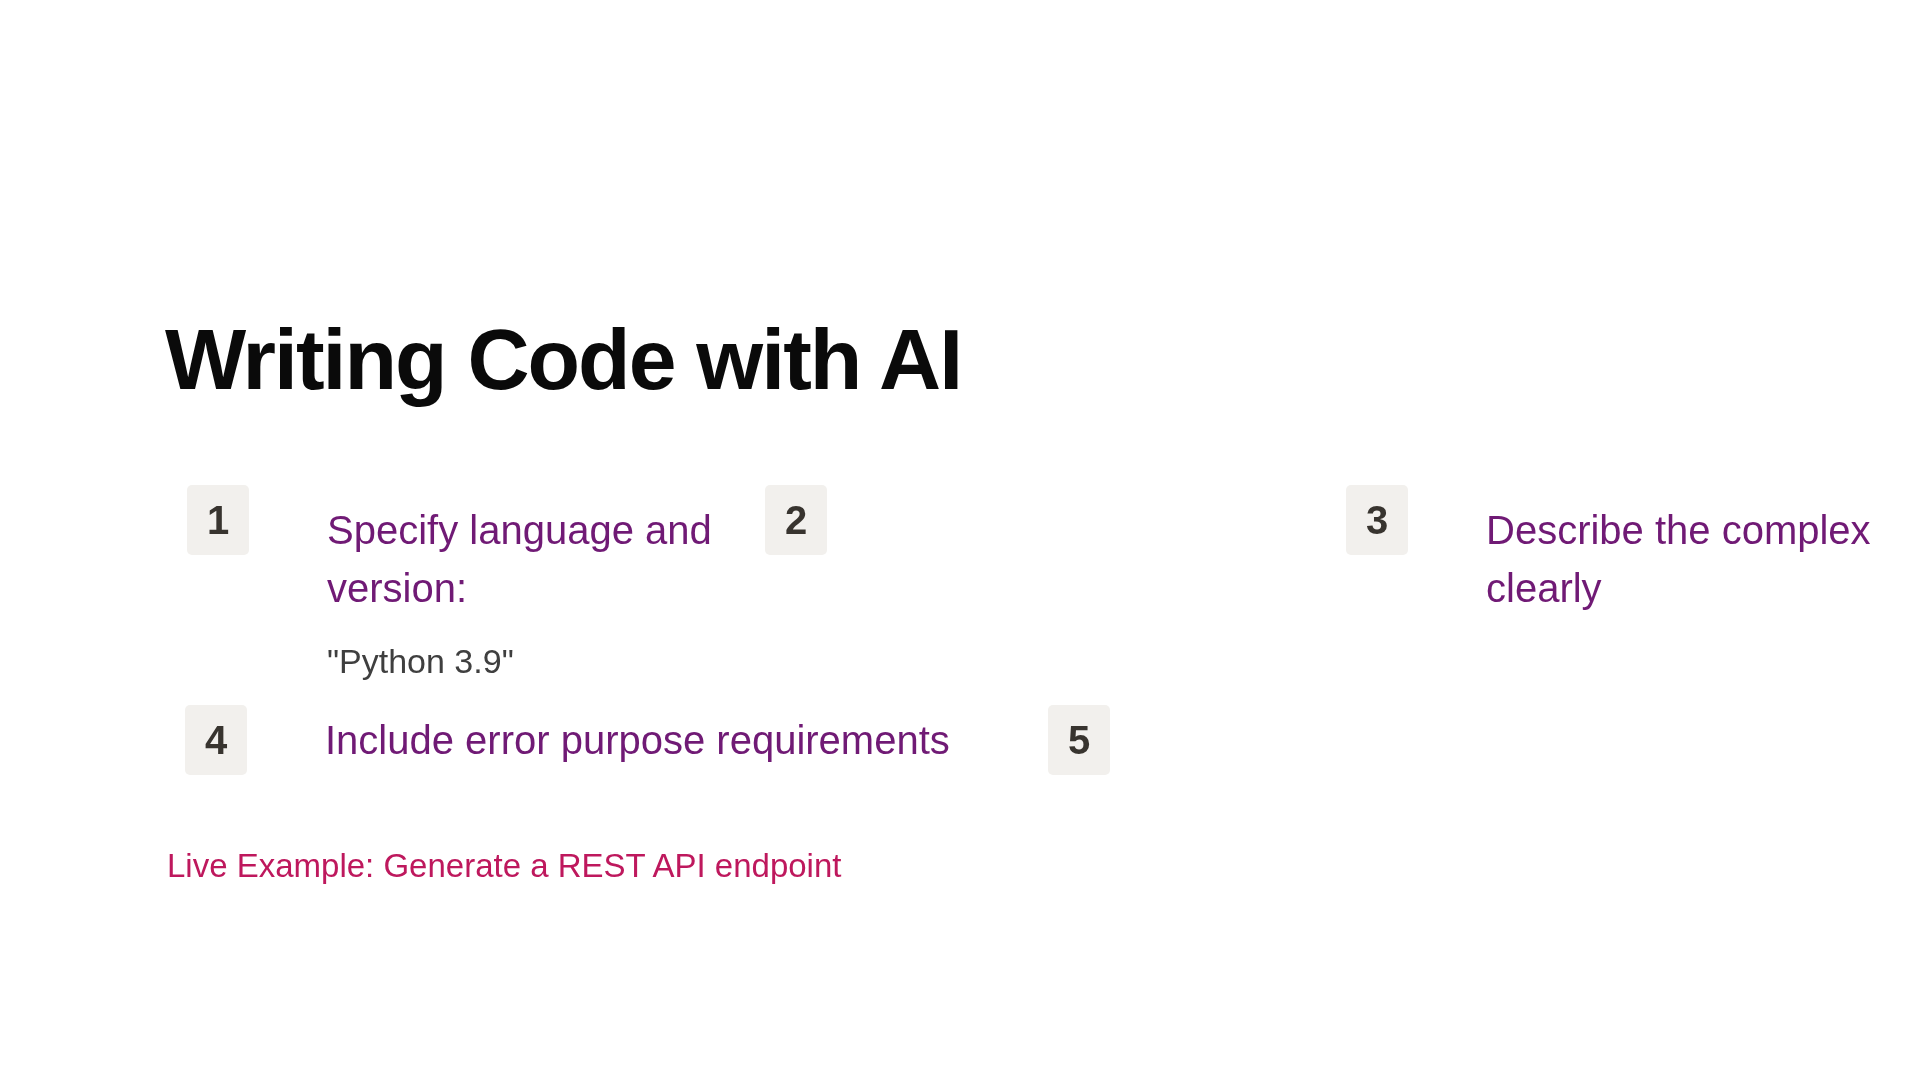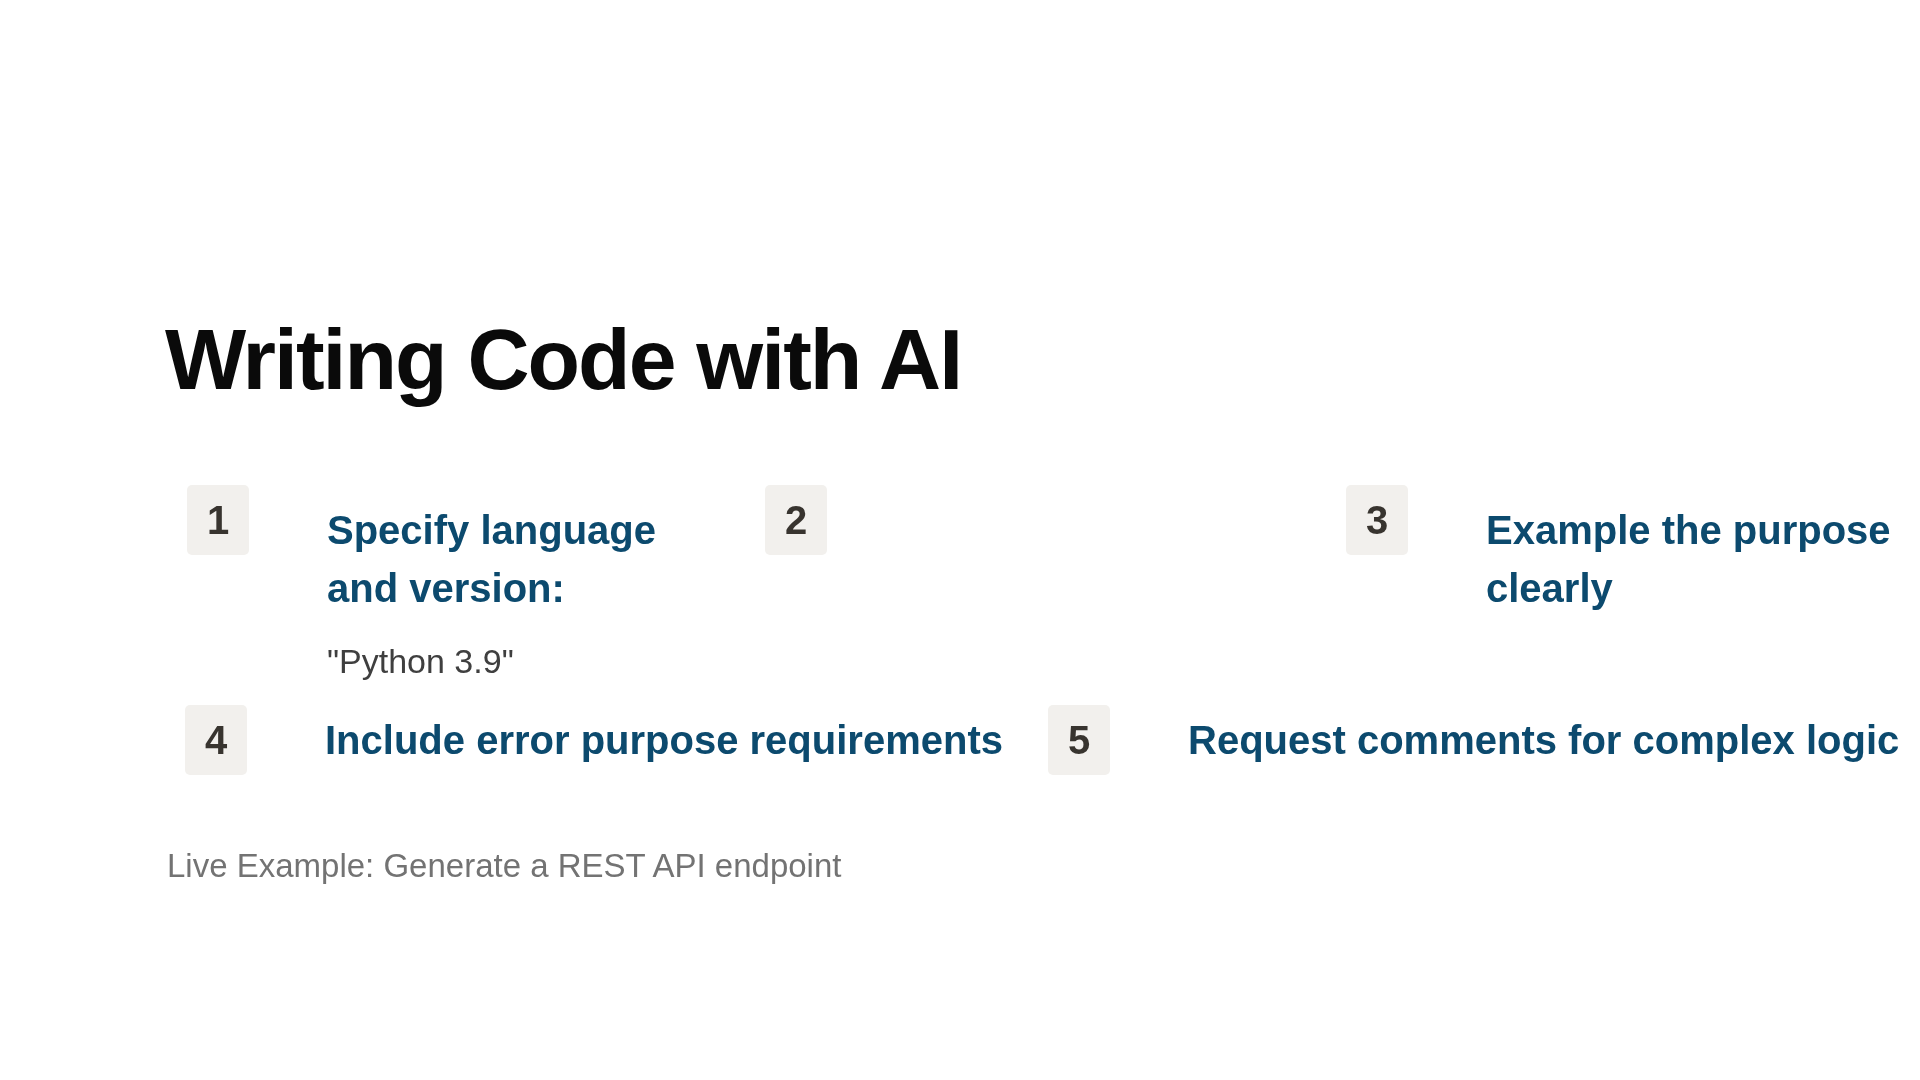--- a/index.html
+++ b/index.html
@@ -41,39 +41,39 @@
     display: flex;
     align-items: center;
     justify-content: center;
     font-size: 40px;
     font-weight: bold;
     color: #38342f;
   }
   .step-body { display: flex; flex-direction: column; }
   .step-title {
     font-size: 40px;
-    font-weight: bold;
+    font-weight: normal;
     line-height: 58px;
-    color: #0c4a6e;
+    color: #701a75;
   }
   .step-title.nowrap { white-space: nowrap; }
   .step-example {
     margin-top: 8px;
     font-size: 34px;
     font-weight: normal;
     color: #3f3f3f;
     line-height: 1.2;
   }
   .step-example:empty { display: none; }
   .footer-note {
     position: absolute;
     left: 103px;
     top: 782px;
     font-size: 33px;
-    color: #737373;
+    color: #be185d;
     line-height: 1.2;
   }
   
   #step-1 { left: 107px; top: 405px; }
   #step-1 .step-title { width: 385px; }
   #step-2 { left: 685px; top: 405px; }
   #step-2 .step-title { width: 470px; }
   #step-3 { left: 1266px; top: 405px; }
   #step-3 .step-title { width: 430px; }
   #step-4 { left: 105px; top: 641px; height: 70px; }
@@ -94,36 +94,32 @@
     </div>
   </div>
 
   <div class="step" id="step-2">
     <div class="num-badge">2</div>
   </div>
 
   <div class="step" id="step-3">
     <div class="num-badge">3</div>
     <div class="step-body">
-      <div class="step-title">Example the purpose clearly</div>
+      <div class="step-title">Describe the complex clearly</div>
 
     </div>
   </div>
 
   <div class="step centered" id="step-4">
     <div class="num-badge">4</div>
     <div class="step-body">
       <div class="step-title nowrap">Include error purpose requirements</div>
 
     </div>
   </div>
 
   <div class="step centered" id="step-5">
     <div class="num-badge">5</div>
-    <div class="step-body">
-      <div class="step-title nowrap">Request comments for complex logic</div>
-
-    </div>
   </div>
 
   <div class="footer-note">Live Example: Generate a REST API endpoint</div>
 
 </div>
 
 </body></html>

